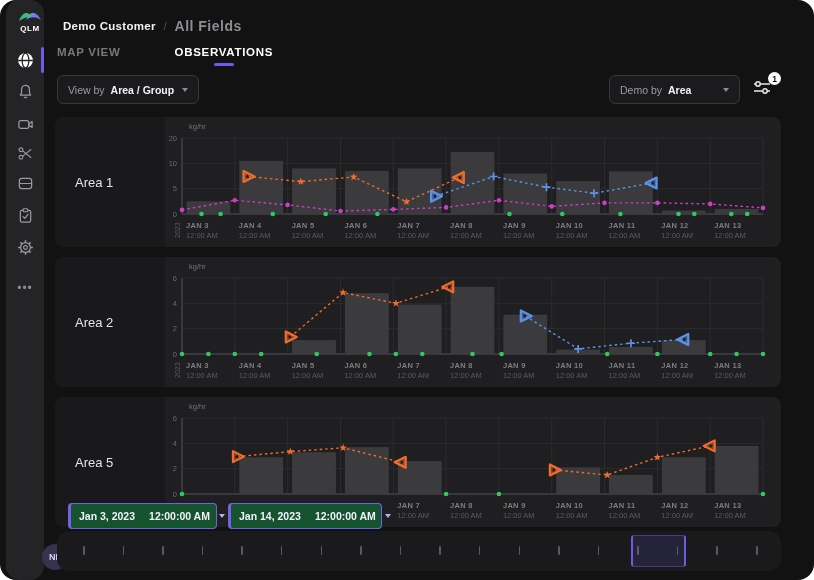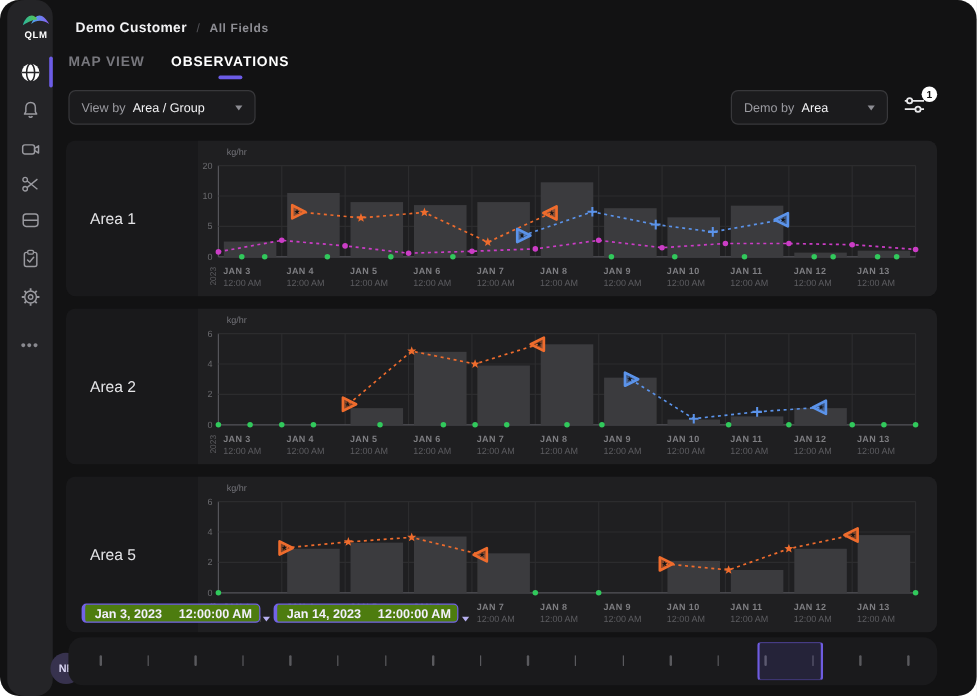--- a/index.html
+++ b/index.html
@@ -14,45 +14,45 @@
   .nav-icon { position:absolute; left:7px; width:24px; height:24px; display:flex; align-items:center; justify-content:center; color:#9a9aa0; }
   .nav-icon svg { display:block; }
   .active-indicator { position:absolute; right:0px; top:47px; width:3px; height:26px; border-radius:2px; background:#6c5ce7; }
   .avatar { position:absolute; left:12px; top:544px; width:26px; height:26px; border-radius:50%; background:#37324e; color:#d9d5f2; font-size:9px; font-weight:bold; display:flex; align-items:center; justify-content:center;margin-left:24px; }
   .more-dots { color:#8a8a90; font-size:12px; letter-spacing:1px; }
 
   
   .breadcrumb { position:absolute; left:63px; top:18px; display:flex; align-items:center; gap:8px; z-index:5;}
   .crumb-main { color:#f2f2f4; font-size:11.5px; font-weight:bold; letter-spacing:0.3px;text-align:right; }
   .crumb-sep { color:#55555a; font-size:10px; }
-  .crumb-sub { color:#8d8d93; font-size:10px; font-weight:bold; letter-spacing:0.5px; }
+  .crumb-sub { color:#8d8d93; font-size:14px; font-weight:bold; letter-spacing:0.5px; }
   .tabs { position:absolute; left:57px; top:46px; display:flex; gap:22px; z-index:5; }
   .tab { font-size:11.5px; font-weight:bold; letter-spacing:0.7px; color:#77777d; cursor:pointer; padding-bottom:8px; position:relative; }
-  .tab.active { color:#ffffff; }
+  .tab.active { color:#ffffff;margin-left:32px; }
   .tab.active .tab-underline { position:absolute; left:50%; transform:translateX(-50%); bottom:0px; width:20px; height:3px; border-radius:2px; background:#6c5ce7; }
 
   
   .dropdown { position:absolute; height:29px; background:#1b1b1d; border:1px solid #38383b; border-radius:6px; display:flex; align-items:center; padding:0 10px; gap:6px; cursor:pointer; z-index:5; }
-  .dd-view { left:57px; top:75px; width:156px; }
+  .dd-view { left:57px; top:75px; width:142px; }
   .dd-sort { left:609px; top:75px; width:131px; }
   .dd-prefix { color:#9b9ba1; font-size:10.5px; }
-  .dd-value { color:#f2f2f4; font-size:10.5px; font-weight:normal; }
+  .dd-value { color:#f2f2f4; font-size:10.5px; font-weight:bold; }
   .caret { width:0; height:0; border-left:3.5px solid transparent; border-right:3.5px solid transparent; border-top:4px solid #8d8d93; margin-left:auto; }
   .filter-btn { position:absolute; left:751px; top:76px; width:28px; height:28px; z-index:5; cursor:pointer; }
   .filter-badge { position:absolute; right:-2px; top:-4px; width:13px; height:13px; border-radius:50%; background:#ffffff; color:#111; font-size:8.5px; font-weight:bold; display:flex; align-items:center; justify-content:center; }
 
   
   .panel { position:absolute; left:55px; width:726px; height:130px; border-radius:8px; overflow:hidden; display:flex; }
   .panel-1 { top:117px; } .panel-2 { top:257px; } .panel-3 { top:397px; }
   .panel-label { width:110px; background:#19191b; color:#e4e4e7; font-size:13px; display:flex; align-items:center; padding-left:20px; }
   .panel-chart { width:616px; background:#1f1f21; }
   .panel-chart svg { display:block; }
 
   
-  .picker { position:absolute; top:503px; height:16px; background:#4d7c0f; border:1.5px solid #7263e6; border-left-width:3px; border-radius:4px; display:flex; align-items:flex-end; padding:0 8px; gap:7px; z-index:20; cursor:pointer; }
+  .picker { position:absolute; top:503px; height:26px; background:#14532d; border:1.5px solid #7263e6; border-left-width:3px; border-radius:4px; display:flex; align-items:center; padding:0 8px; gap:7px; z-index:20; cursor:pointer; }
   .picker-start { left:68px; width:149px; }
   .picker-end { left:228px; width:154px; }
   .picker-text { color:#f2f0fc; font-size:10.5px; font-weight:bold; white-space:nowrap; }
   .picker-div { width:1px; height:12px; background:rgba(255,255,255,0.25); }
   .picker .caret { border-top-color:#b6aff0; margin-left:2px; }
 
   
   .timeline { position:absolute; left:57px; top:531px; width:724px; height:40px; background:#1a1a1c; border-radius:12px; z-index:15; }
   .tl-tick { position:absolute; top:15px; width:1.5px; height:9px; background:#5a5a5e; border-radius:1px; }
   .tl-selection { position:absolute; top:4px; height:32px; background:rgba(108,92,231,0.14); border-left:2px solid #6e5ce0; border-right:2px solid #6e5ce0; border-top:1px solid rgba(110,92,224,0.45); border-bottom:1px solid rgba(110,92,224,0.45); border-radius:3px; cursor:grab; }

